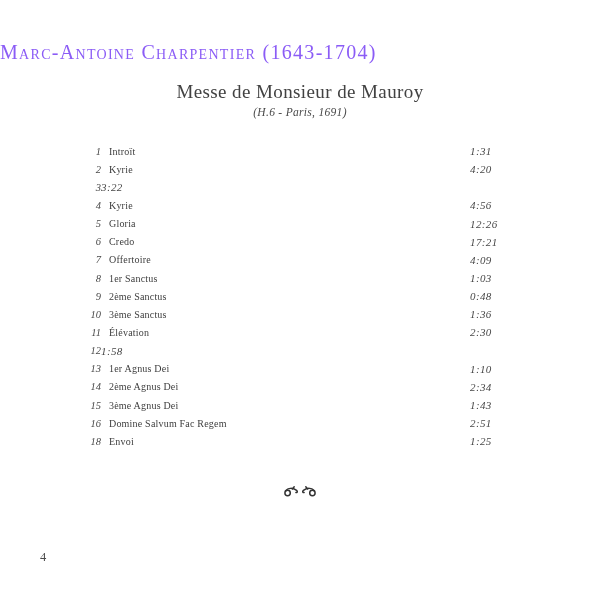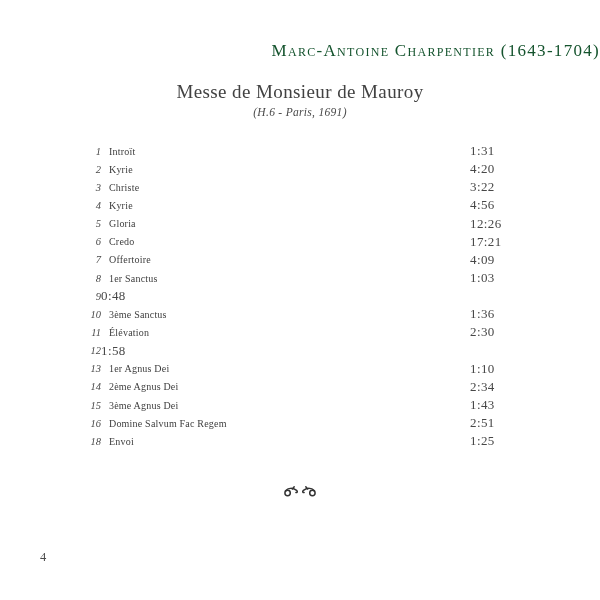--- a/index.html
+++ b/index.html
@@ -10,25 +10,25 @@
     margin: 0 auto;
     background: #ffffff;
     font-family: "Liberation Serif", "DejaVu Serif", serif;
     color: #3d3d3d;
     overflow: hidden;
   }
   .composer-line {
     position: absolute;
     top: 41px; left: 0;
     width: 100%;
-    text-align: right;
+    text-align: left;
     font-variant: small-caps;
-    font-size: 17px;
+    font-size: 20px;
     letter-spacing: 1.3px;
-    color: #14532d;
+    color: #8b5cf6;
   }
   .work-title {
     position: absolute;
     top: 81px; left: 0;
     width: 100%;
     text-align: center;
     font-size: 19px;
     letter-spacing: 0.4px;
     color: #424242;
   }
@@ -61,21 +61,22 @@
     color: #4a4a4a;
   }
   .track-title {
     padding-left: 8px;
     font-size: 10px;
     letter-spacing: 0.2px;
     color: #3d3d3d;
     white-space: nowrap;
   }
   .track-duration {
-    font-size: 13px;
+    font-style: italic;
+    font-size: 11px;
     letter-spacing: 0.4px;
     color: #474747;
   }
   .ornament {
     position: absolute;
     top: 483px;
     left: 282px;
     width: 36px;
     height: 16px;
   }
@@ -104,21 +105,20 @@
     <span class="track-title">Introït</span>
     <span class="track-duration">1:31</span>
   </div>
       <div class="track-row">
     <span class="track-number">2</span>
     <span class="track-title">Kyrie</span>
     <span class="track-duration">4:20</span>
   </div>
       <div class="track-row">
     <span class="track-number">3</span>
-    <span class="track-title">Christe</span>
     <span class="track-duration">3:22</span>
   </div>
       <div class="track-row">
     <span class="track-number">4</span>
     <span class="track-title">Kyrie</span>
     <span class="track-duration">4:56</span>
   </div>
       <div class="track-row">
     <span class="track-number">5</span>
     <span class="track-title">Gloria</span>
@@ -134,20 +134,21 @@
     <span class="track-title">Offertoire</span>
     <span class="track-duration">4:09</span>
   </div>
       <div class="track-row">
     <span class="track-number">8</span>
     <span class="track-title">1er Sanctus</span>
     <span class="track-duration">1:03</span>
   </div>
       <div class="track-row">
     <span class="track-number">9</span>
+    <span class="track-title">2ème Sanctus</span>
     <span class="track-duration">0:48</span>
   </div>
       <div class="track-row">
     <span class="track-number">10</span>
     <span class="track-title">3ème Sanctus</span>
     <span class="track-duration">1:36</span>
   </div>
       <div class="track-row">
     <span class="track-number">11</span>
     <span class="track-title">Élévation</span>

